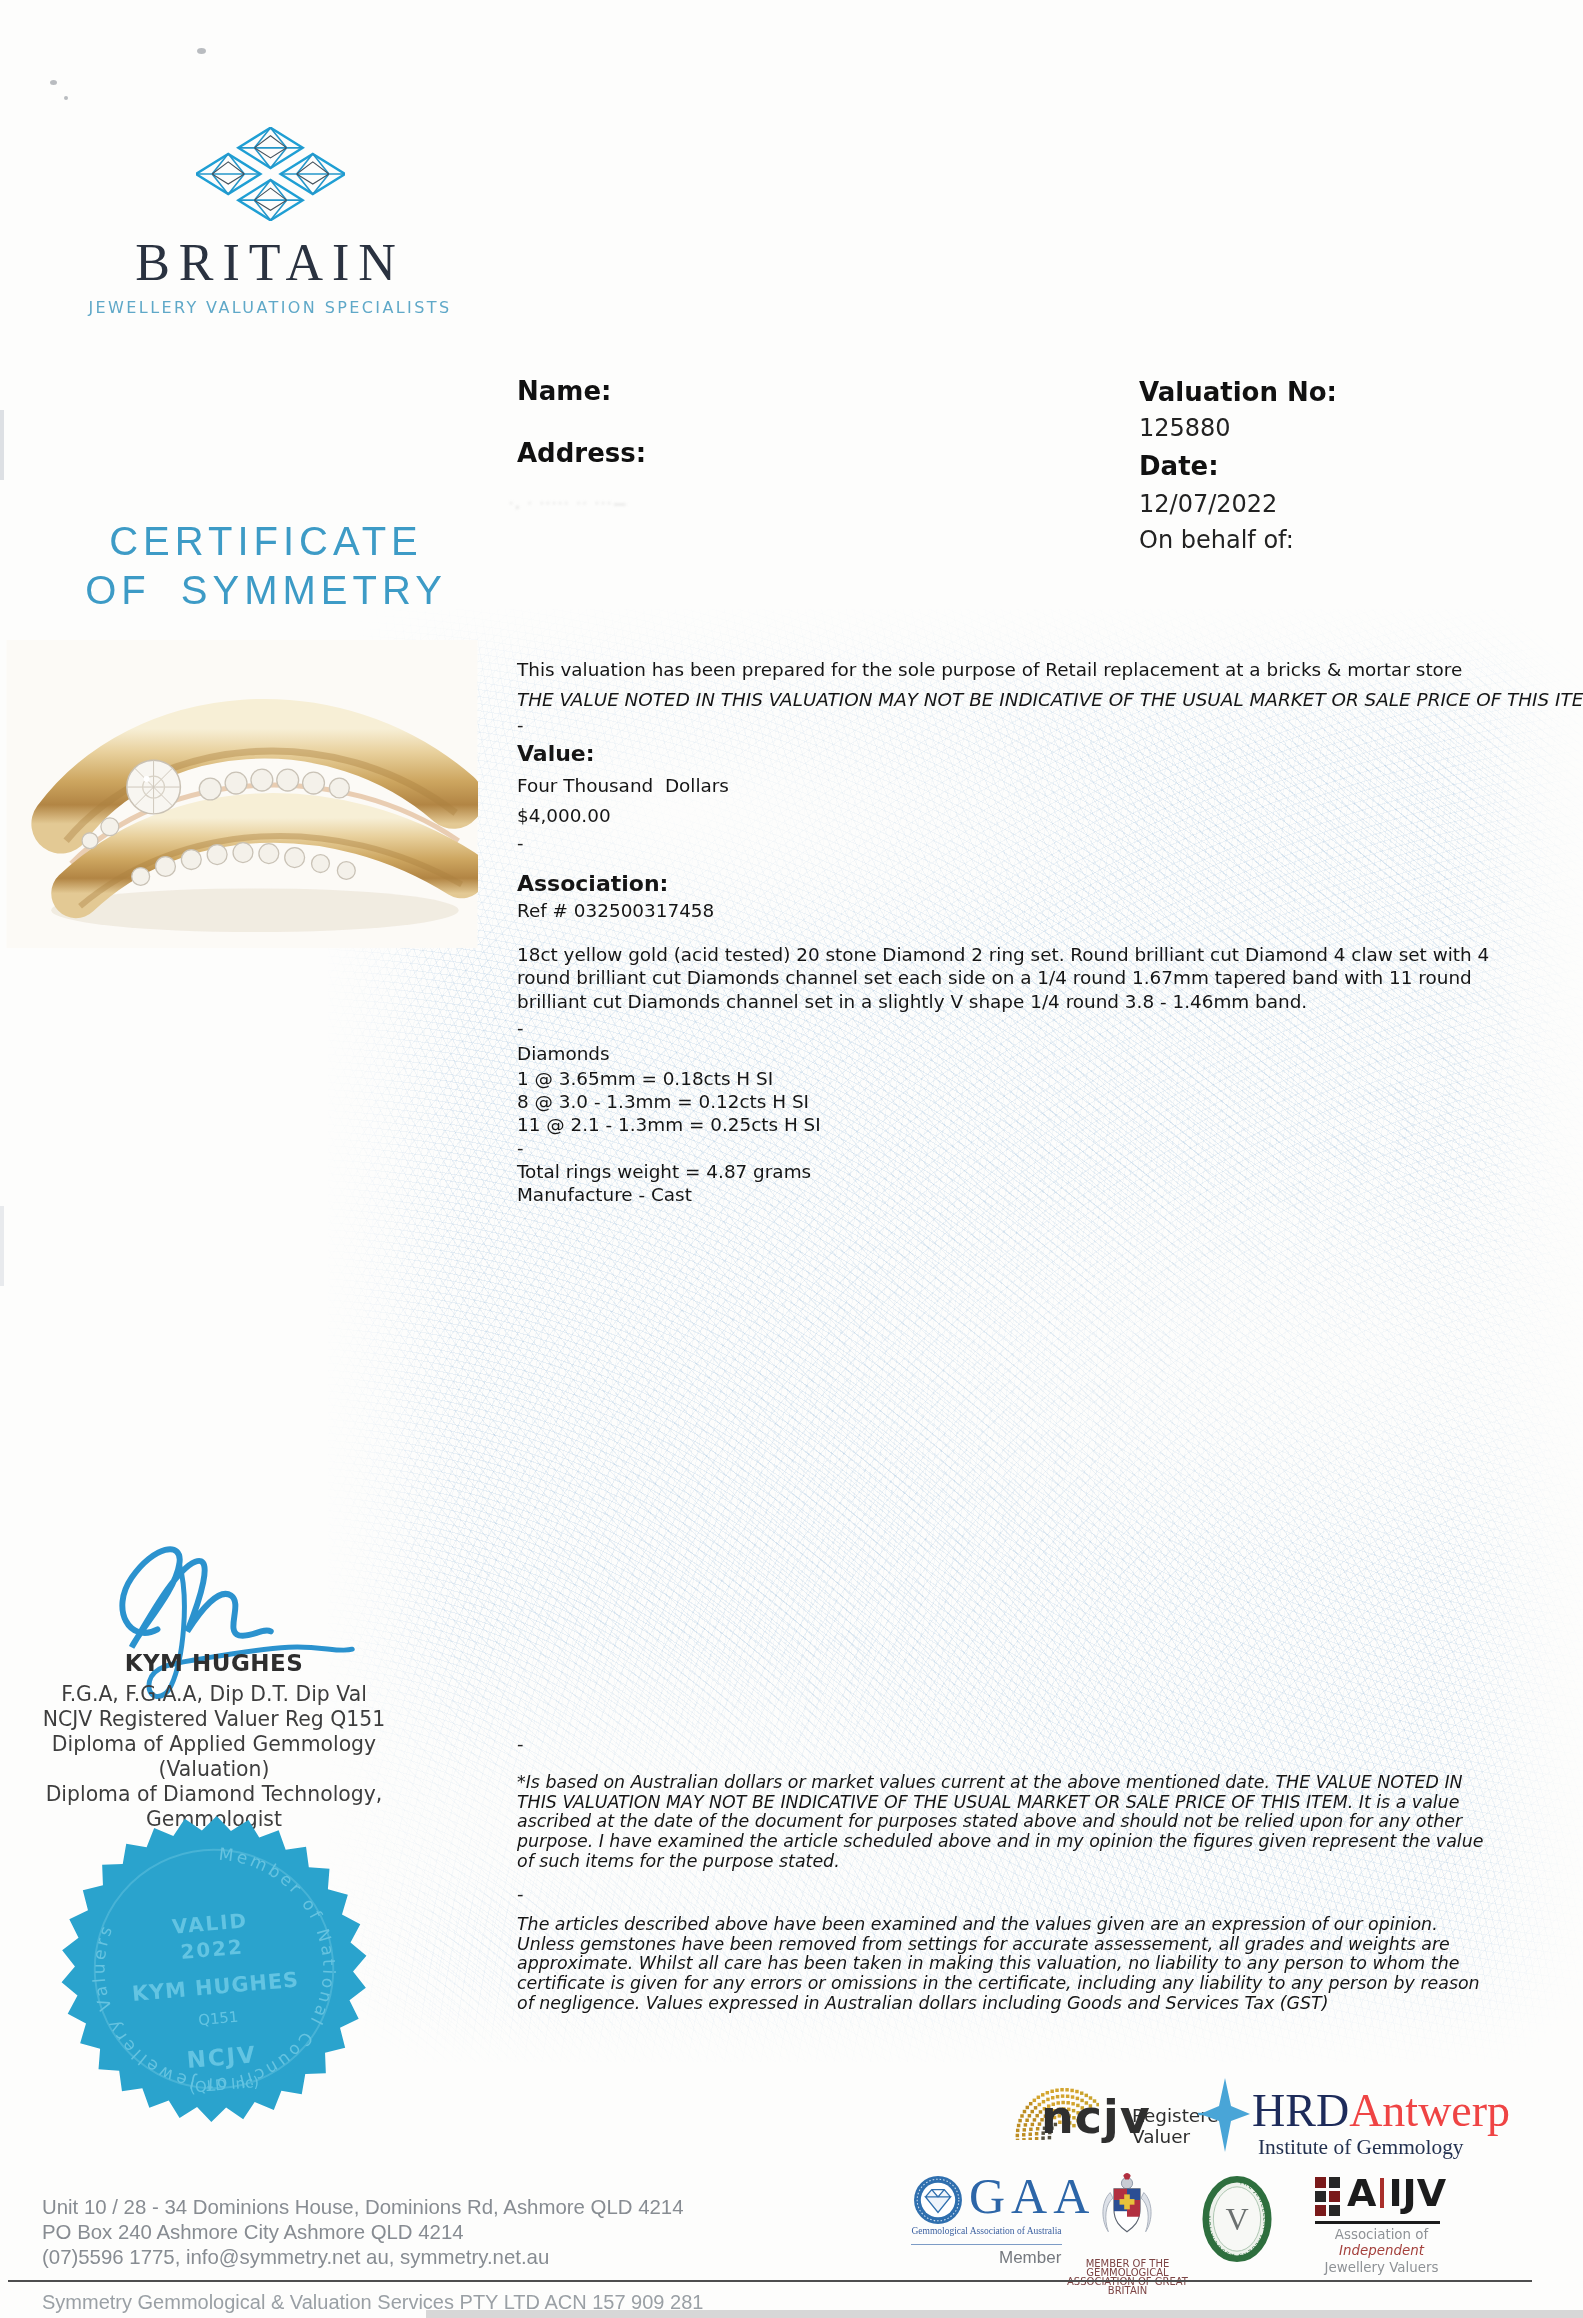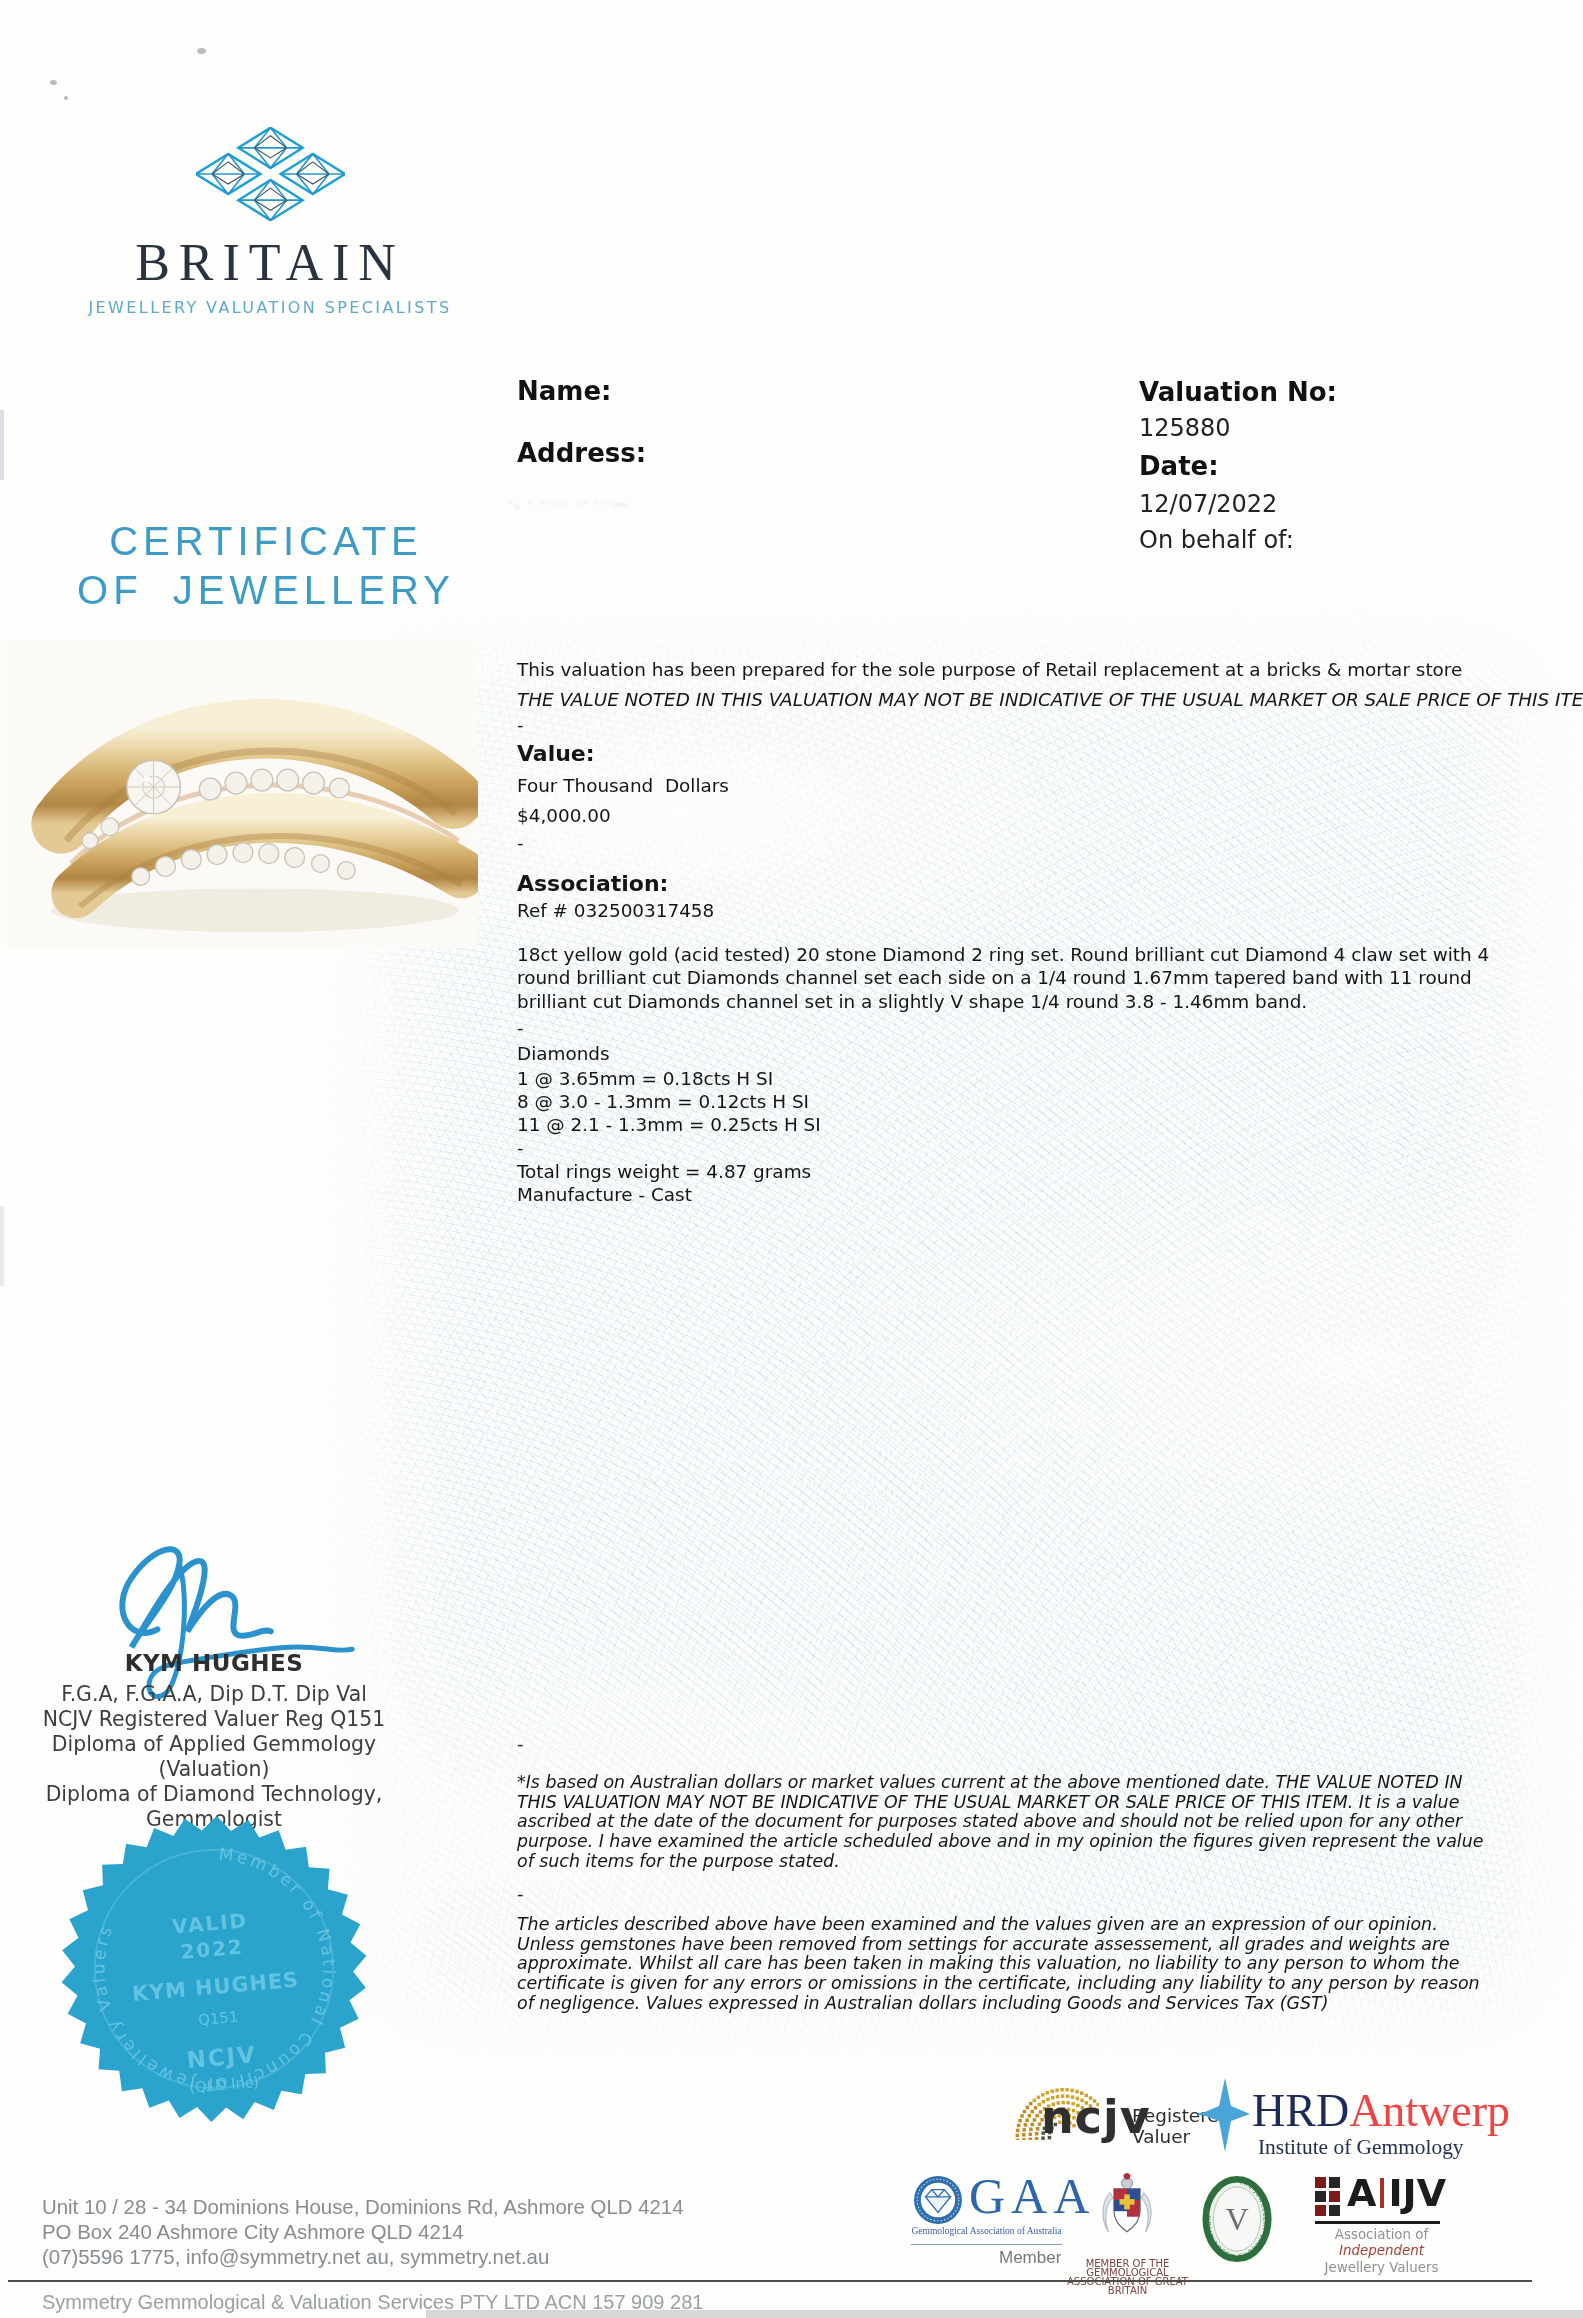--- a/index.html
+++ b/index.html
@@ -107,21 +107,21 @@
   <div class="abs z" style="left:1139px;top:375px;">
     <div class="fld-label" style="line-height:34px;">Valuation No:</div>
     <div class="meta-val" style="line-height:38px;">125880</div>
     <div class="fld-label" style="line-height:39px;">Date:</div>
     <div class="meta-val" style="line-height:36px;">12/07/2022</div>
     <div class="meta-val" style="line-height:36px;">On behalf of:</div>
   </div>
 
   <div class="abs cert-title z">
     <div>CERTIFICATE</div>
-    <div class="l2">OF JEWELLERY</div>
+    <div class="l2">OF SYMMETRY</div>
   </div>
 
   <div class="abs z" style="left:6px;top:640px;">
     <svg width="472" height="308" viewBox="0 0 474 310">
       <defs>
         <linearGradient id="gold" x1="0" y1="0" x2="0" y2="1">
           <stop offset="0" stop-color="#f7efd6"></stop>
             <stop offset=".25" stop-color="#e8d09c"></stop>
           <stop offset=".55" stop-color="#cda660"></stop>
             <stop offset=".8" stop-color="#b28544"></stop>

